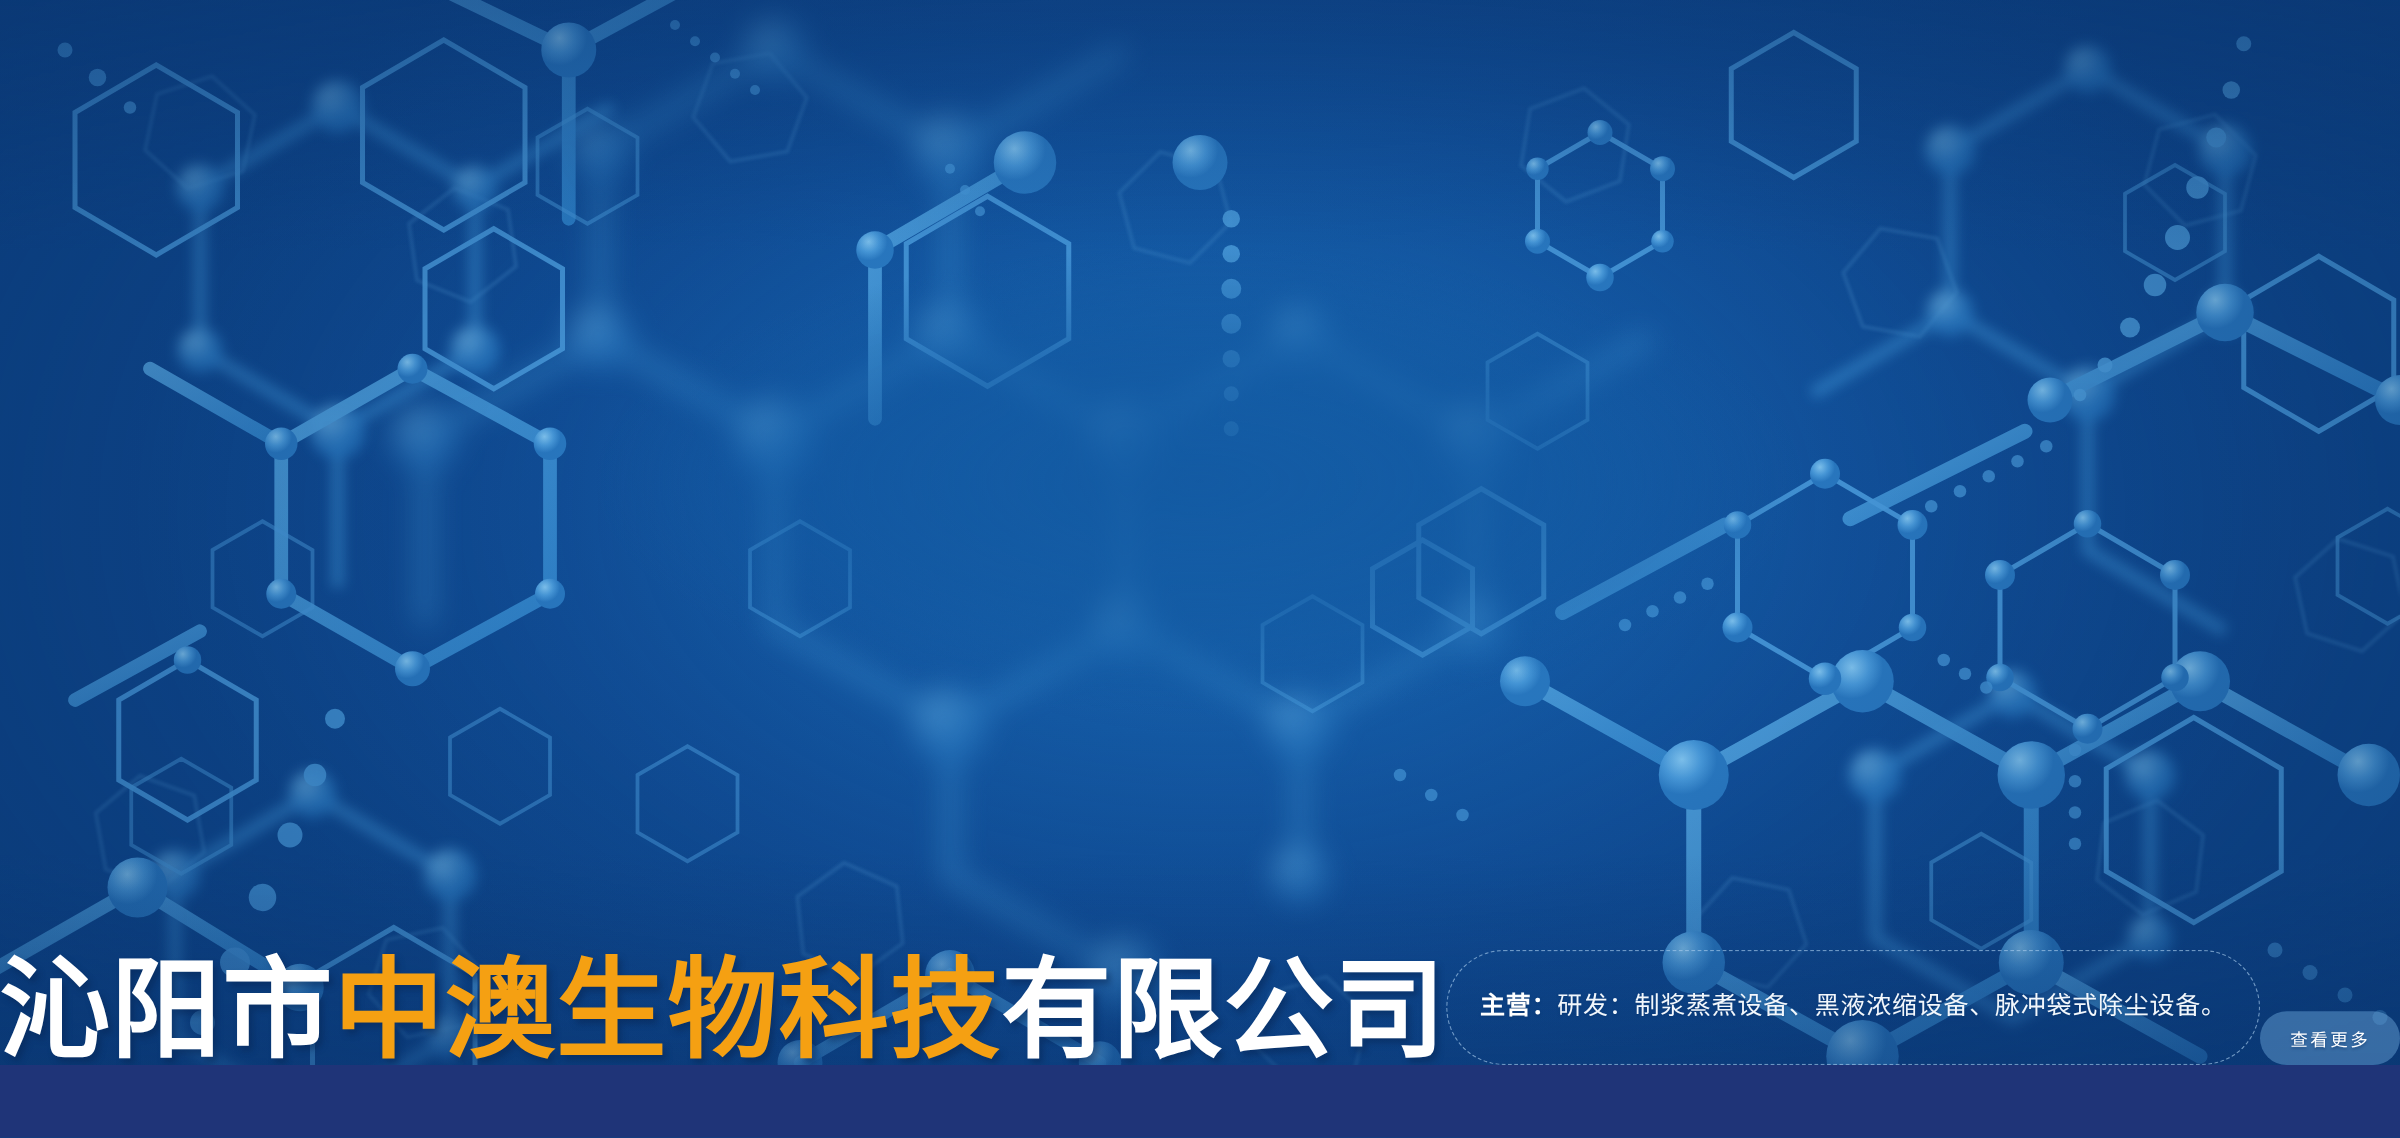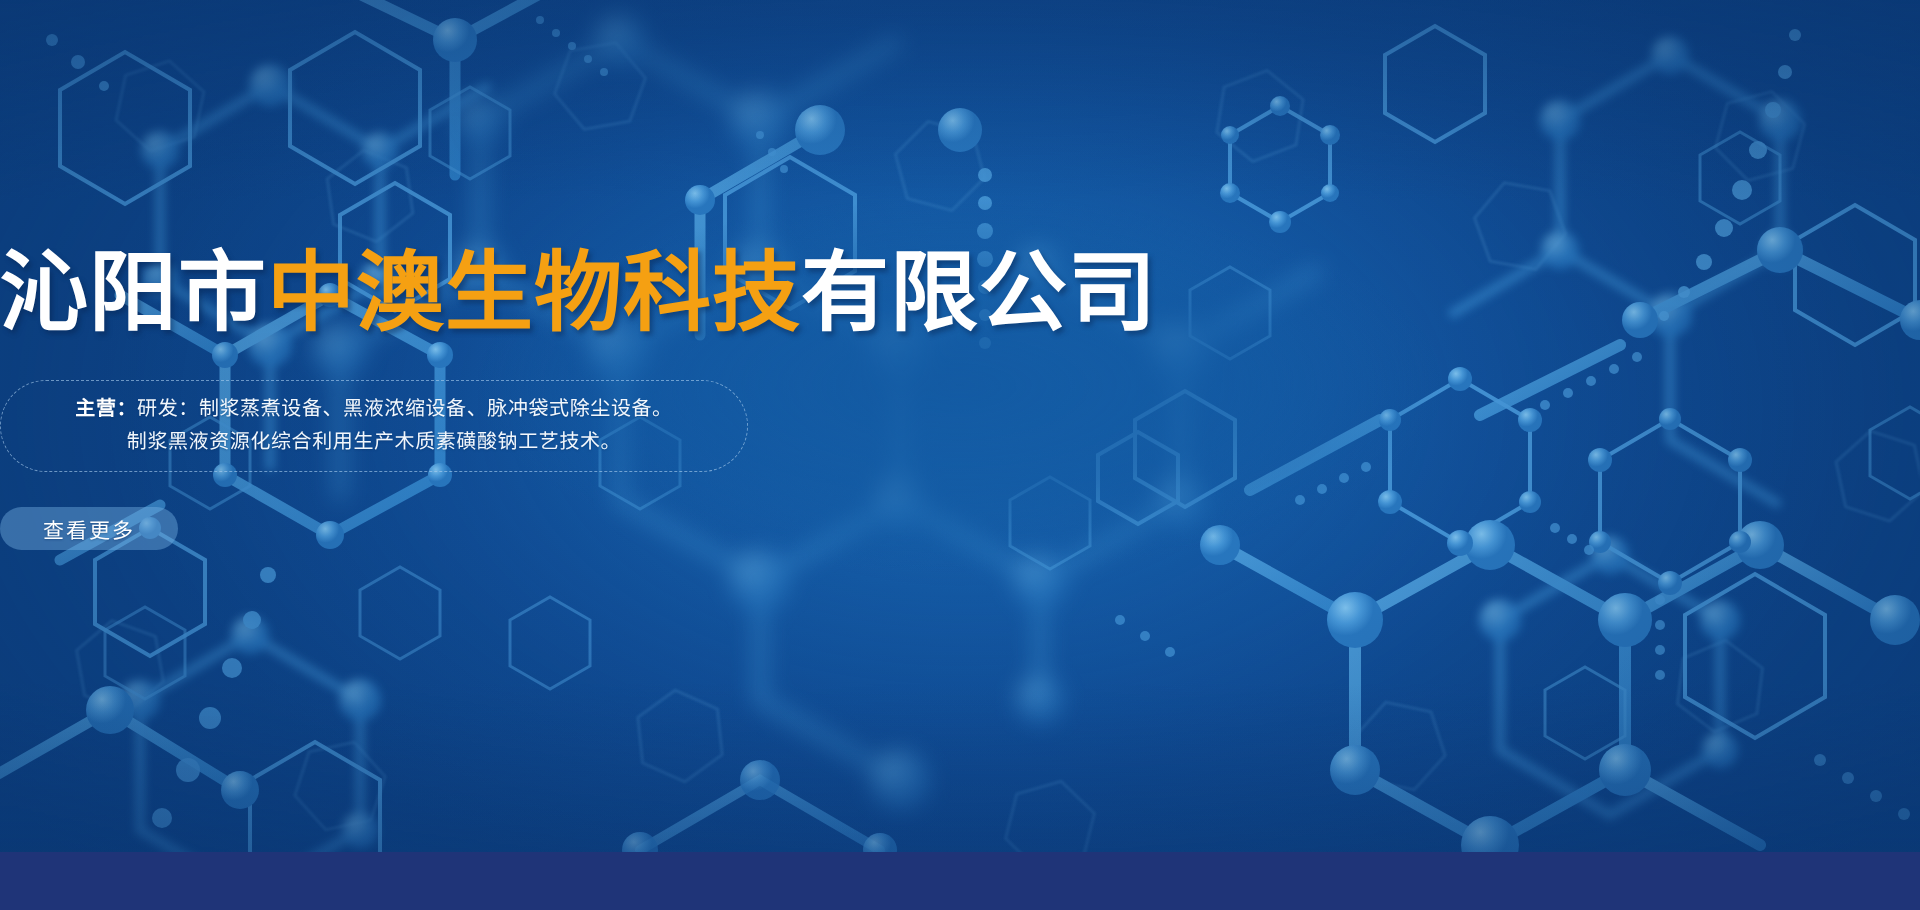--- a/index.html
+++ b/index.html
@@ -70,22 +70,22 @@
   }
 
   
   .content {
     position: absolute;
     left: 0;
     top: 0;
     width: 1920px;
     height: 852px;
     display: flex;
-    flex-direction: column;
-    align-items: flex-start;
+    flex-direction: row;
+    align-items: flex-end;
     justify-content: flex-start;
   }
 
   .hero-title {
     margin: 0;
     padding: 0;
     font-size: 88px;
     line-height: 1;
     font-weight: 700;
     letter-spacing: 1px;
@@ -124,21 +124,21 @@
     margin-top: 35px;
     display: inline-flex;
     align-items: center;
     justify-content: center;
     width: 178px;
     height: 43px;
     border: none;
     border-radius: 22px;
     background: rgba(120,178,228,0.42);
     color: #ffffff;
-    font-size: 21px;
+    font-size: 14px;
     letter-spacing: 2px;
     font-family: inherit;
     cursor: pointer;
     text-shadow: 0 1px 2px rgba(7,40,85,0.4);
   }
 
   
   .bottom-bar {
     position: absolute;
     left: 0;
@@ -488,21 +488,20 @@
   <div class="content">
 
     <h1 class="hero-title">
       <span class="t-white">沁阳市</span><span class="t-accent">中澳生物科技</span><span class="t-white">有限公司</span>
     </h1>
 
     <div class="subtitle-box">
       <div class="subtitle-line">
         <span class="s-strong">主营：</span><span>研发：制浆蒸煮设备、黑液浓缩设备、脉冲袋式除尘设备。</span>
       </div>
-      <div class="subtitle-line">制浆黑液资源化综合利用生产木质素磺酸钠工艺技术。</div>
     </div>
 
     <button class="more-btn" type="button">查看更多</button>
 
   </div>
 
   <div class="bottom-bar"></div>
 
 </div>
 

